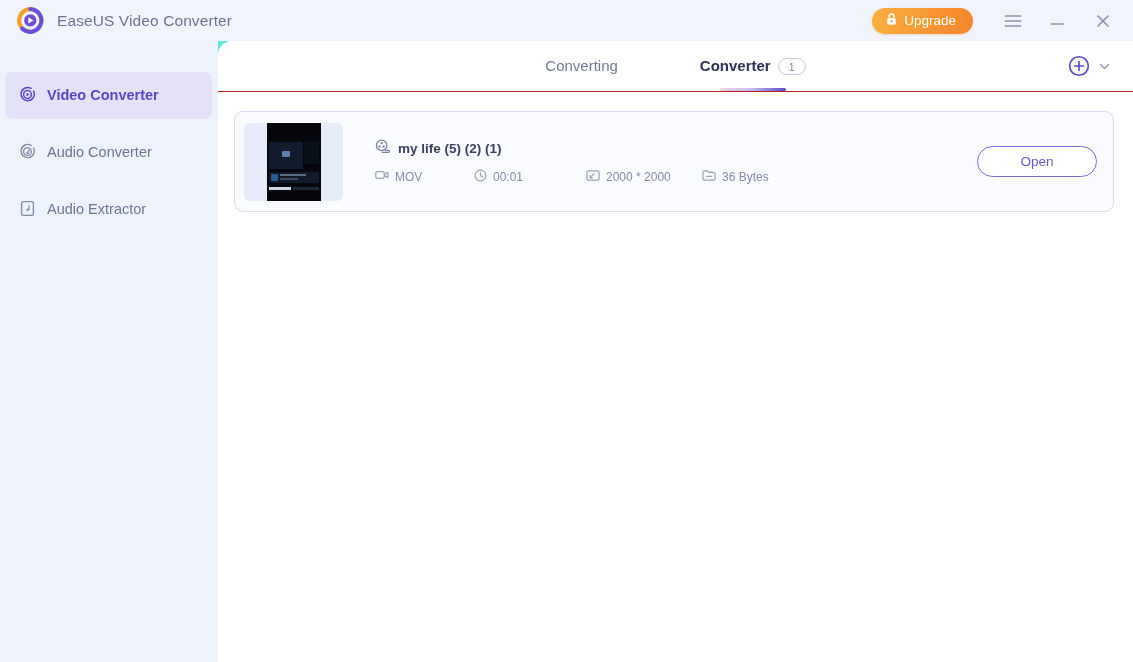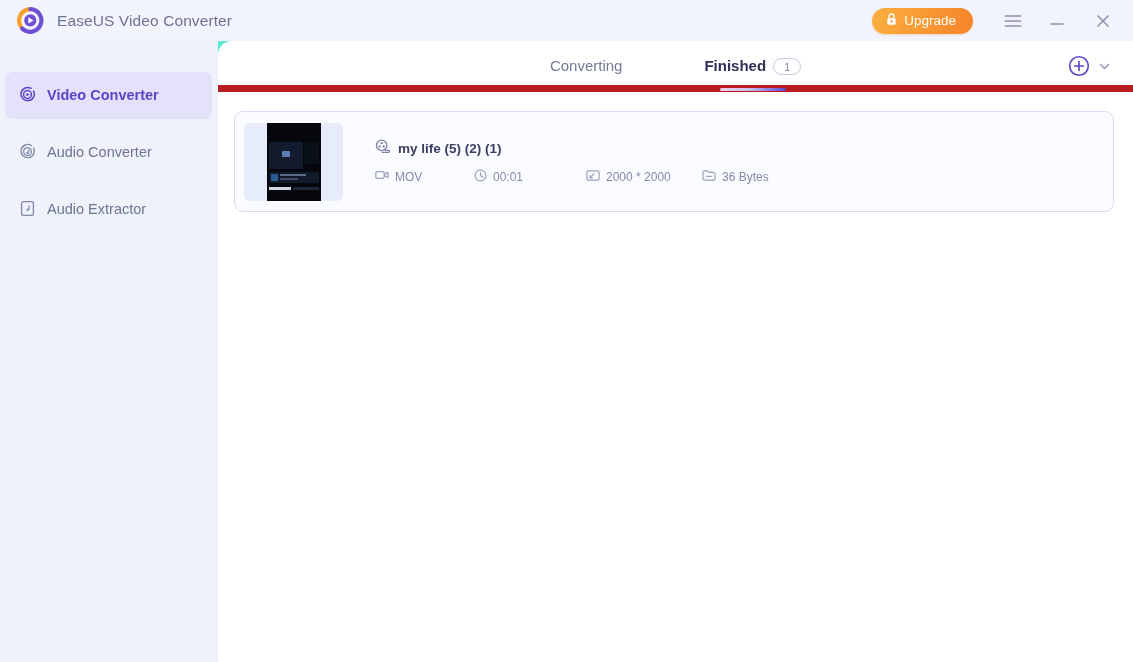--- a/index.html
+++ b/index.html
@@ -138,21 +138,21 @@
     left: 218px; top: 41px;
     width: 915px;
     height: 621px;
     background: #ffffff;
     border-top-left-radius: 14px;
   }
 
   .tabbar {
     position: relative;
     height: 51px;
-    border-bottom: 7px solid #b91c1c;
+    border-bottom: 1px solid #b91c1c;
   }
 
   .tabs {
     position: absolute;
     left: 0; top: 0;
     width: 915px;
     height: 51px;
     display: flex;
     align-items: flex-start;
     justify-content: center;
@@ -457,21 +457,21 @@
   <div class="content">
 
     <div class="tabbar">
       <div class="tabs">
 
         <div class="tab">
           <span>Converting</span>
         </div>
 
         <div class="tab active">
-          <span>Finished</span>
+          <span>Converter</span>
           <span class="tab-badge">1</span>
           <span class="tab-underline"></span>
         </div>
 
       </div>
 
       <div class="add-group">
         <span class="add-btn">
           <svg width="22" height="22" viewBox="0 0 22 22">
             <circle cx="11" cy="11" r="9.3" fill="none" stroke="#5b44c9" stroke-width="1.6"></circle>
@@ -561,18 +561,19 @@
                   <path d="M1.0 3.3 a1.4 1.4 0 0 1 1.4 -1.4 h3.0 l1.3 1.5 h4.9 a1.4 1.4 0 0 1 1.4 1.4 v5.0 a1.4 1.4 0 0 1 -1.4 1.4 h-9.2 a1.4 1.4 0 0 1 -1.4 -1.4 Z" fill="none" stroke="#9aa2ba" stroke-width="1.2" stroke-linejoin="round"></path>
                   <line x1="4.5" y1="7.3" x2="9.5" y2="7.3" stroke="#9aa2ba" stroke-width="1.2" stroke-linecap="round"></line>
                 </svg>
               </span>
               <span>36 Bytes</span>
             </span>
 
           </div>
         </div>
 
+        <button class="open-btn">Open</button>
 
       </div>
     </div>
 
   </div>
 </div>
 
 </body></html>

